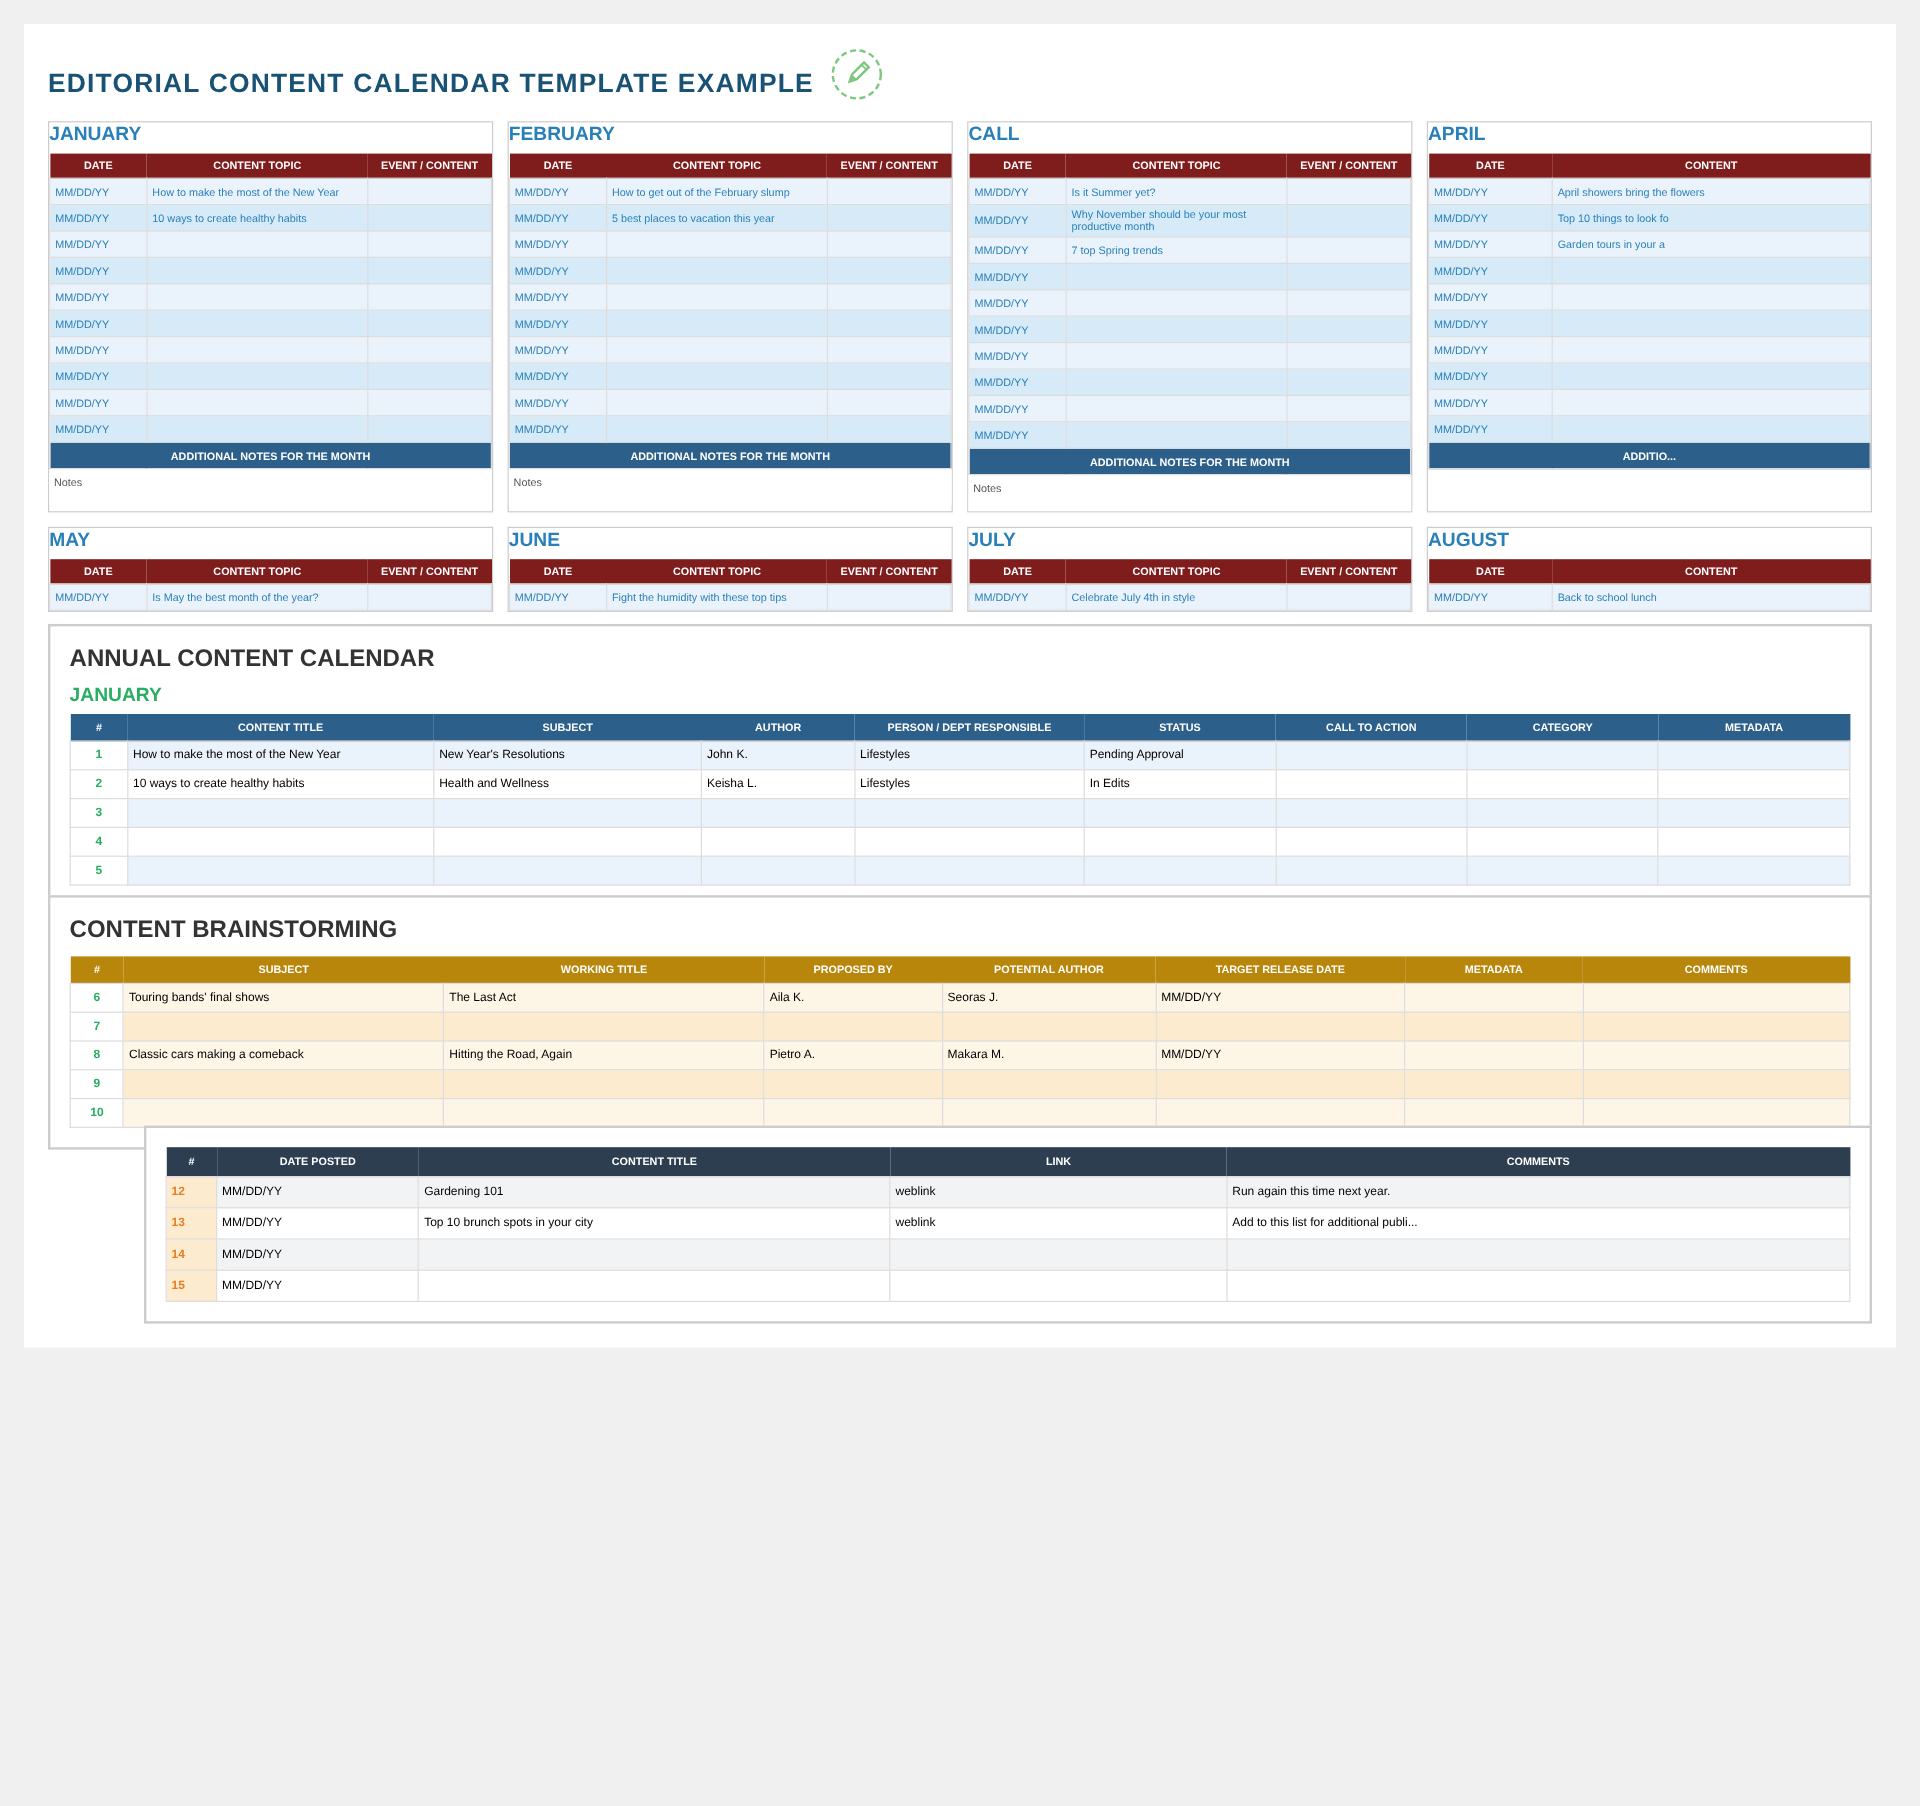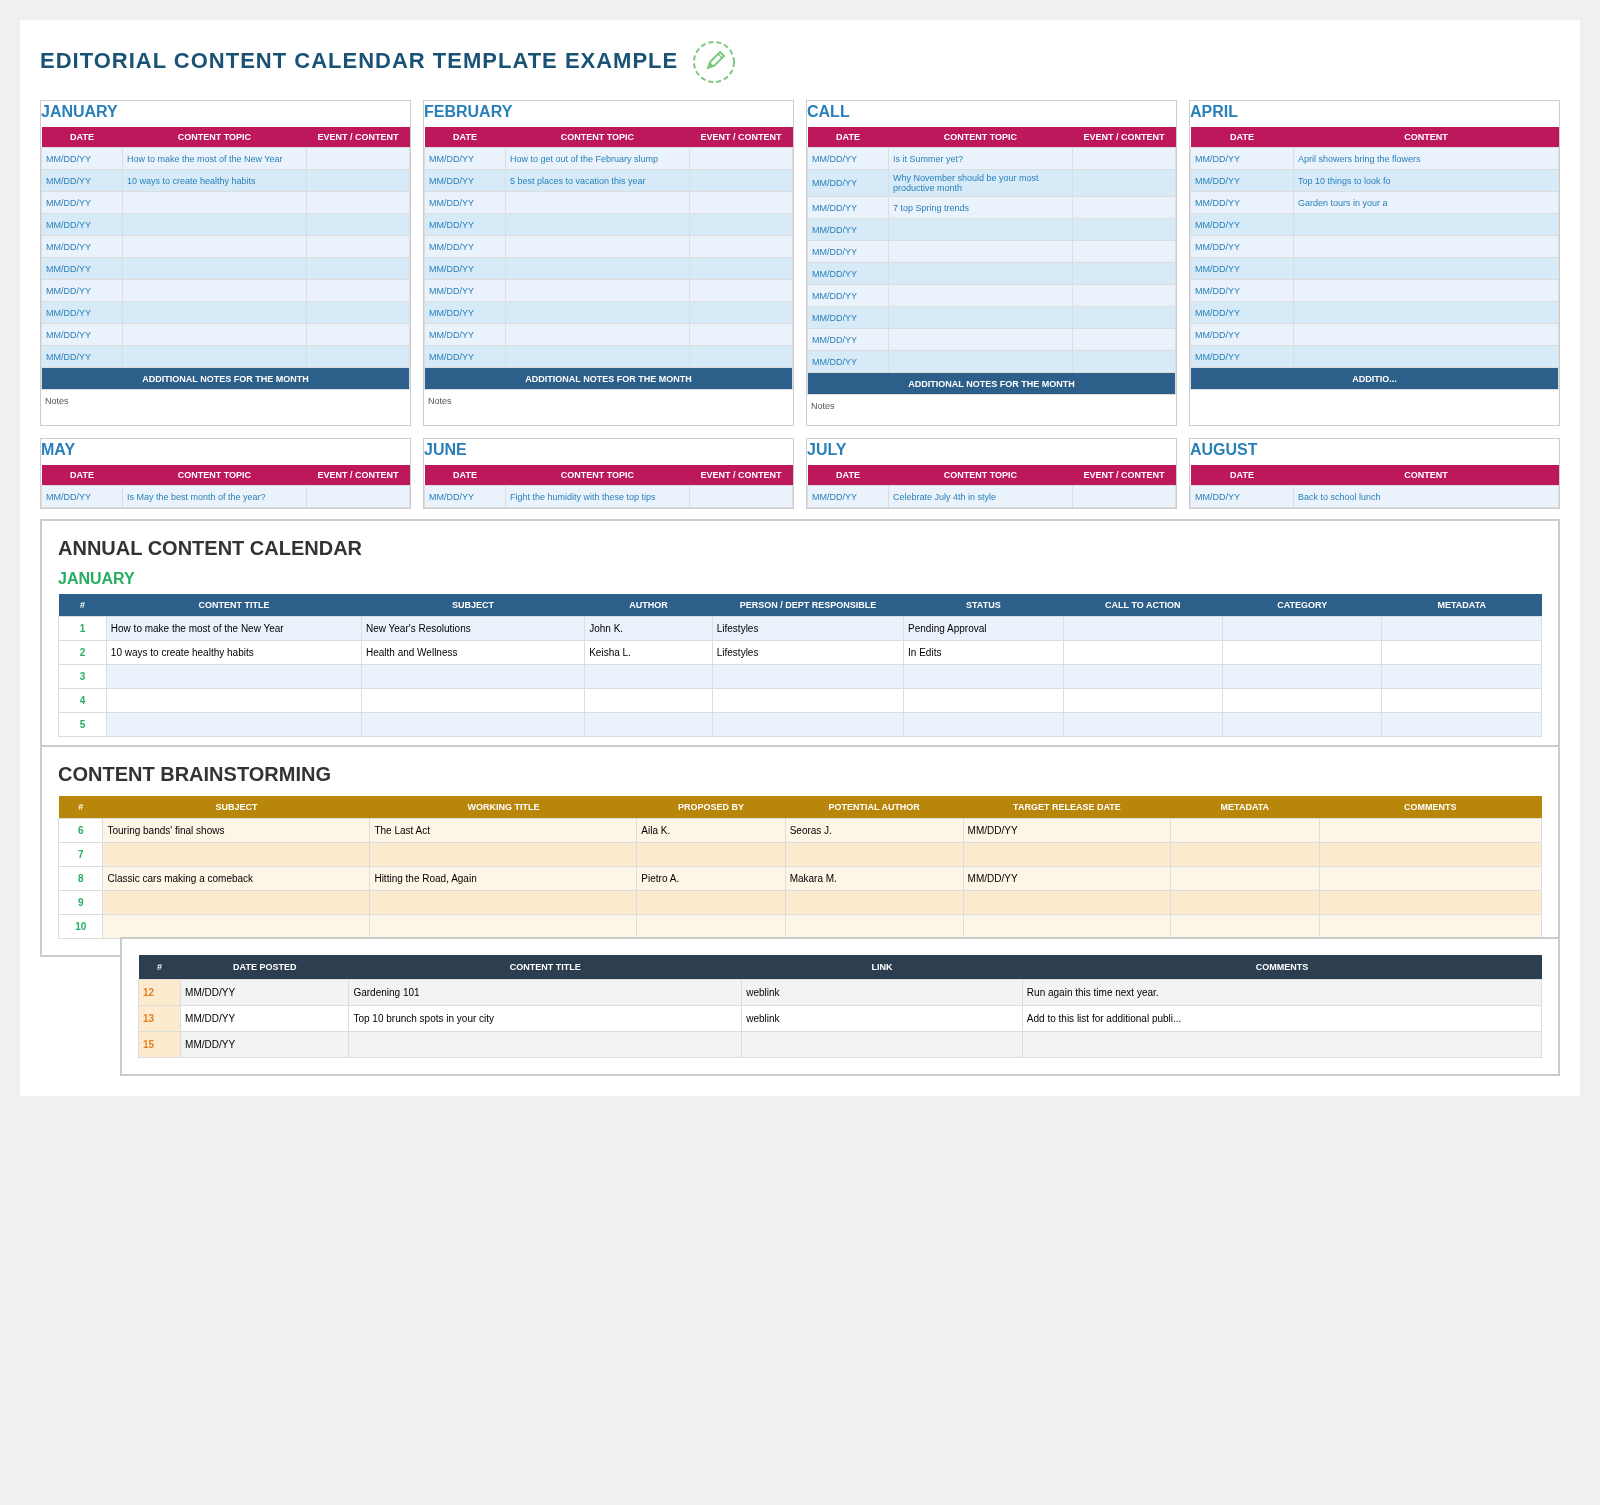--- a/index.html
+++ b/index.html
@@ -43,21 +43,21 @@
       padding: 2px 0;
     }
 
     .month-table {
       width: 100%;
       border-collapse: collapse;
       font-size: 10px;
     }
 
     .month-table th {
-      background: #be185d;
+      background: #7f1d1d;
       color: white;
       padding: 5px 4px;
       text-align: center;
       font-size: 9px;
       font-weight: bold;
     }
 
     .month-table td {
       border: 1px solid #ddd;
       padding: 3px 4px;
@@ -233,21 +233,21 @@
 
     .layer-1 { position: relative; z-index: 1; }
     .layer-2 { position: relative; z-index: 2; margin-top: -20px; }
     .layer-3 { position: relative; z-index: 3; margin-top: -20px; margin-left: 80px; }
   </style>
 </head>
 <body>
 
 <div class="main-container">
 
-  <div style="display: flex; align-items: center; margin-bottom: 14px;">
+  <div style="display: flex; align-items: flex-end; margin-bottom: 14px;">
     <span class="main-title">EDITORIAL CONTENT CALENDAR TEMPLATE EXAMPLE</span>
     <span style="margin-left: 14px;">
       <svg width="44" height="44" viewBox="0 0 44 44">
         <circle cx="22" cy="22" r="20" fill="none" stroke="#7dc87e" stroke-width="2" stroke-dasharray="5,3"></circle>
         <path d="M16 28 L18 22 L28 12 L32 16 L22 26 Z" fill="none" stroke="#7dc87e" stroke-width="2"></path>
         <path d="M16 28 L18 22 L22 26 Z" fill="#7dc87e"></path>
         <line x1="26" y1="14" x2="30" y2="18" stroke="#7dc87e" stroke-width="1.5"></line>
       </svg>
     </span>
   </div>
@@ -769,20 +769,27 @@
             <td>Run again this time next year.</td>
           </tr>
           <tr>
             <td class="row-num-a">13</td>
             <td>MM/DD/YY</td>
             <td>Top 10 brunch spots in your city</td>
             <td>weblink</td>
             <td>Add to this list for additional publi...</td>
           </tr>
           <tr>
+            <td class="row-num-a">14</td>
+            <td>MM/DD/YY</td>
+            <td></td>
+            <td></td>
+            <td></td>
+          </tr>
+          <tr>
             <td class="row-num-a">15</td>
             <td>MM/DD/YY</td>
             <td></td>
             <td></td>
             <td></td>
           </tr>
         </tbody>
       </table>
     </div>
 

